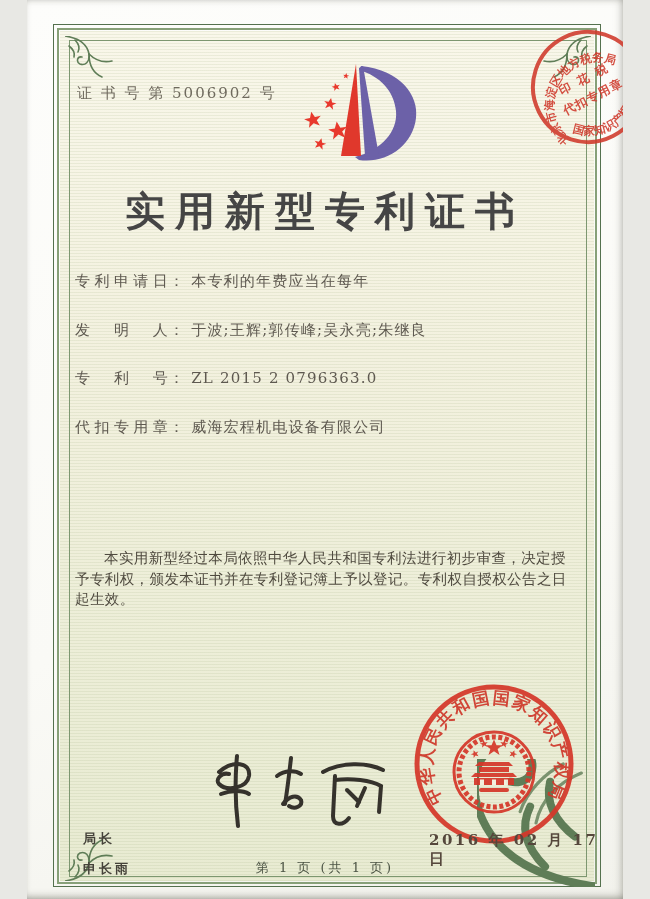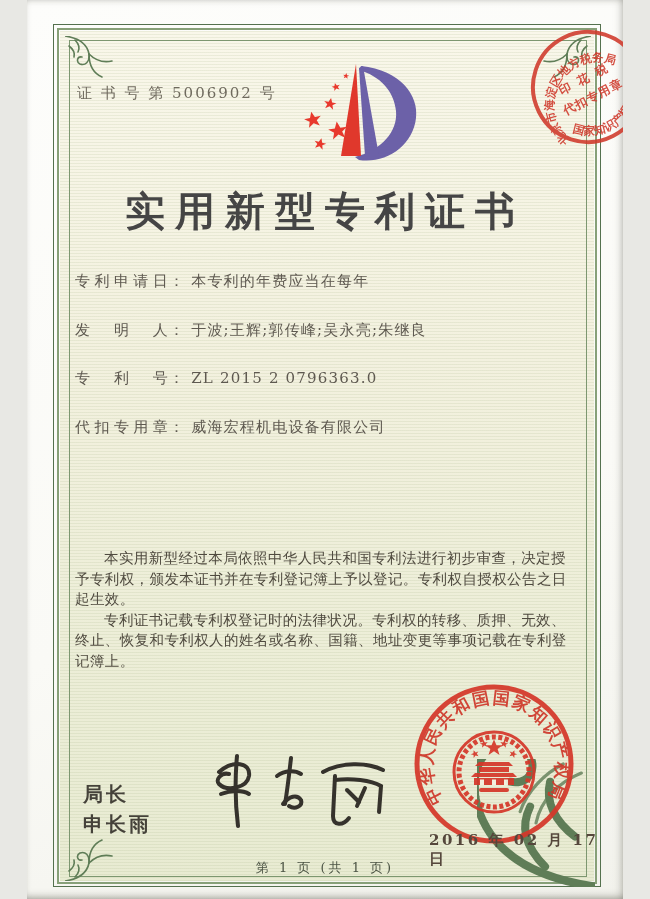--- a/index.html
+++ b/index.html
@@ -59,23 +59,23 @@
                letter-spacing:.4px; }
   .body-text p { text-indent:2em; }
 
   
   .seal-bottom { position:absolute; left:380px; top:676px; width:174px; height:174px;
                  opacity:.93; }
   .seal-bottom svg { width:100%; height:100%; }
   .seal-date { position:absolute; left:402px; top:831px; font-size:15px; color:#55473c;
                letter-spacing:2.5px; font-weight:700; }
 
-  .chief { position:absolute; left:56px; top:781px; font-size:20px; color:#45423a;
+  .chief { position:absolute; left:56px; top:824px; font-size:13px; color:#45423a;
            line-height:30px; letter-spacing:3px; font-weight:700;
-           font-family:Liberation Mono, monospace; }
+           font-family:Liberation Serif, serif; }
   .signature { position:absolute; left:158px; top:742px; width:215px; height:100px; }
   .signature svg { width:100%; height:100%; }
 
   .footer { position:absolute; left:0; right:0; top:859px; text-align:center;
             font-size:13px; color:#4c5445; letter-spacing:3px; }
 
   .red-text { fill:#cf392b; }
 </style>
 </head>
 <body>
@@ -178,21 +178,20 @@
     <div class="row">
       <span class="lbl">专利号</span><span class="colon">：</span><span class="val">ZL 2015 2 0796363.0</span>
     </div>
     <div class="row">
       <span class="lbl">代扣专用章</span><span class="colon">：</span><span class="val">威海宏程机电设备有限公司</span>
     </div>
   </div>
 
   <div class="body-text">
     <p>本实用新型经过本局依照中华人民共和国专利法进行初步审查，决定授予专利权，颁发本证书并在专利登记簿上予以登记。专利权自授权公告之日起生效。</p>
-    <p>专利证书记载专利权登记时的法律状况。专利权的转移、质押、无效、终止、恢复和专利权人的姓名或名称、国籍、地址变更等事项记载在专利登记簿上。</p>
   </div>
 
   <div class="seal-bottom">
     <svg viewBox="0 0 174 174">
       <defs>
         <path id="ringArc" d="M 36,125 A 62,62 0 1 1 138,125"></path>
       </defs>
       <circle cx="87" cy="88" r="77" fill="none" stroke="#d5382a" stroke-width="5"></circle>
       <text class="red-text" font-size="17" font-weight="700">
         <textPath href="#ringArc" startOffset="0" textLength="264" lengthAdjust="spacing">中华人民共和国国家知识产权局</textPath>

